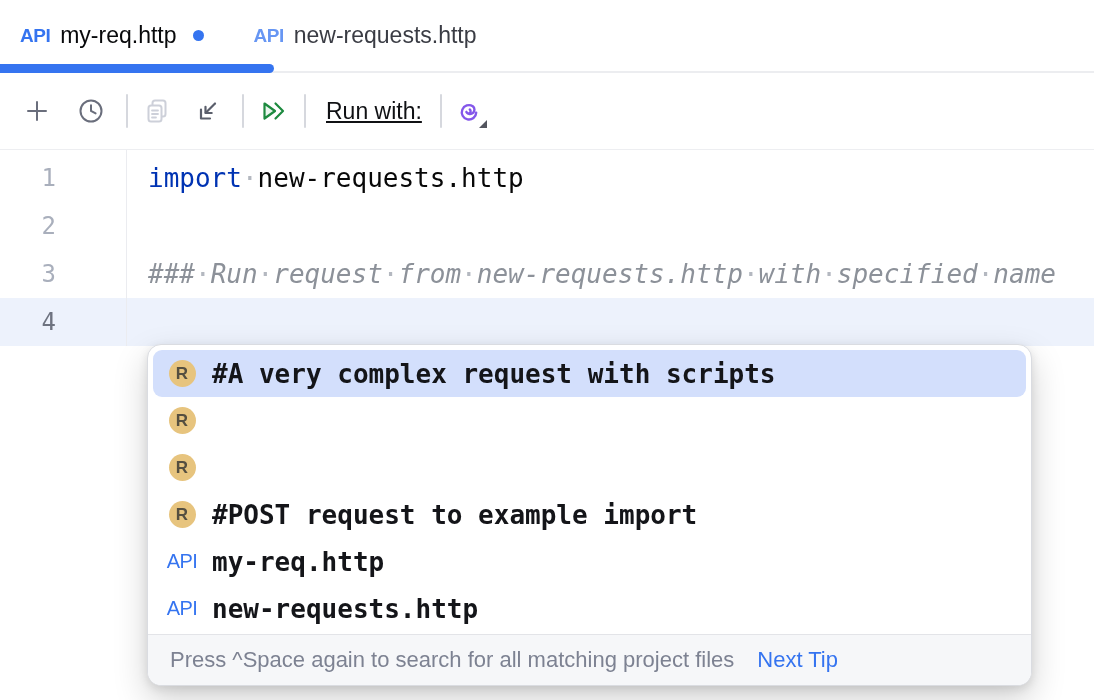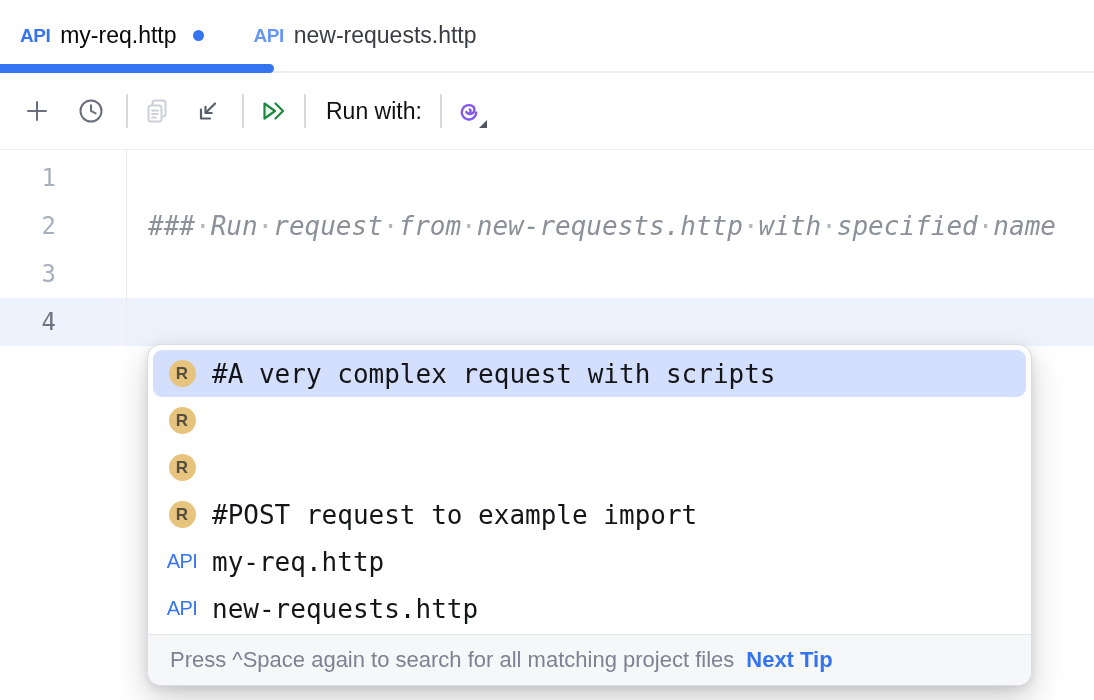--- a/index.html
+++ b/index.html
@@ -31,21 +31,21 @@
   }
 
   
   .toolbar {
     position:absolute; left:0; top:73px; width:1094px; height:77px;
     border-bottom:1px solid #EDEEF1; display:flex; align-items:center;
     background:#fff;
   }
   .tb-btn { display:flex; align-items:center; justify-content:center; width:38px; height:38px; border-radius:6px; }
   .tb-sep { width:2px; height:34px; background:#D6D8DE; border-radius:1px; }
-  .tb-label { font-size:23px; color:#101114; }
+  .tb-label { font-size:23px; color:#101114;text-decoration:underline; }
   .env-select { display:flex; align-items:center; font-size:23px; color:#101114; cursor:default; }
   .ai-btn { position:relative; }
   .ai-corner {
     position:absolute; right:1px; bottom:2px; width:0; height:0;
     border-left:8px solid transparent; border-bottom:8px solid #53555E;
   }
 
   
   .editor { position:absolute; left:0; top:150px; width:1094px; height:550px; background:#fff; }
   .cur-line-bg { position:absolute; left:0; top:148px; width:1094px; height:48px; background:#EDF2FC; }
@@ -89,27 +89,28 @@
   .pitem-icon { width:34px; display:flex; align-items:center; justify-content:center; flex:none; }
   .req-circle {
     width:27px; height:27px; border-radius:50%; background:#E7C47E;
     display:flex; align-items:center; justify-content:center;
     font-size:17px; font-weight:600; color:#554F40; font-family:"Liberation Sans", sans-serif;
   }
   .api-file { font-size:20px; font-weight:500; letter-spacing:-0.5px; color:#3574F0; }
   .pitem-label {
     font-family:"DejaVu Sans Mono", monospace; font-size:26px; color:#141519;
     white-space:pre;
+    font-weight:bold;
   }
   .popup-footer {
     height:51px; background:#F6F7F9; border-top:1px solid #E3E4E8;
     display:flex; align-items:center; padding:0 22px;
     font-size:22px; color:#7D8292;
   }
-  .footer-link { color:#3574F0; font-weight:700; margin-left:12px; cursor:pointer; }
+  .footer-link { color:#3574F0; font-weight:400; margin-left:23px; cursor:pointer; }
 
   svg { display:block; }
 </style>
 </head>
 <body>
 
 <div class="screen">
 
   <div class="tabbar">
     <div class="tabbar-border"></div>
@@ -187,20 +188,21 @@
   <div class="editor">
     <div class="cur-line-bg"></div>
     <div class="gutter-line"></div>
     <div class="gutter">
         <div class="ln">1</div>
         <div class="ln">2</div>
         <div class="ln">3</div>
         <div class="ln cur">4</div>
       </div>
     <div class="code">
+        <div class="code-line"><span class="tok-keyword">import</span><span class="tok-ws">·</span><span class="tok-plain">new-requests.http</span></div>
         <div class="code-line"></div>
         <div class="code-line"><span class="tok-comment">###</span><span class="tok-ws">·</span><span class="tok-comment">Run</span><span class="tok-ws">·</span><span class="tok-comment">request</span><span class="tok-ws">·</span><span class="tok-comment">from</span><span class="tok-ws">·</span><span class="tok-comment">new-requests.http</span><span class="tok-ws">·</span><span class="tok-comment">with</span><span class="tok-ws">·</span><span class="tok-comment">specified</span><span class="tok-ws">·</span><span class="tok-comment">name</span></div>
       </div>
   </div>
 
   <div class="popup">
     <div class="popup-list">
         <div class="pitem selected">
           <span class="pitem-icon">
             <span class="req-circle">R</span>

